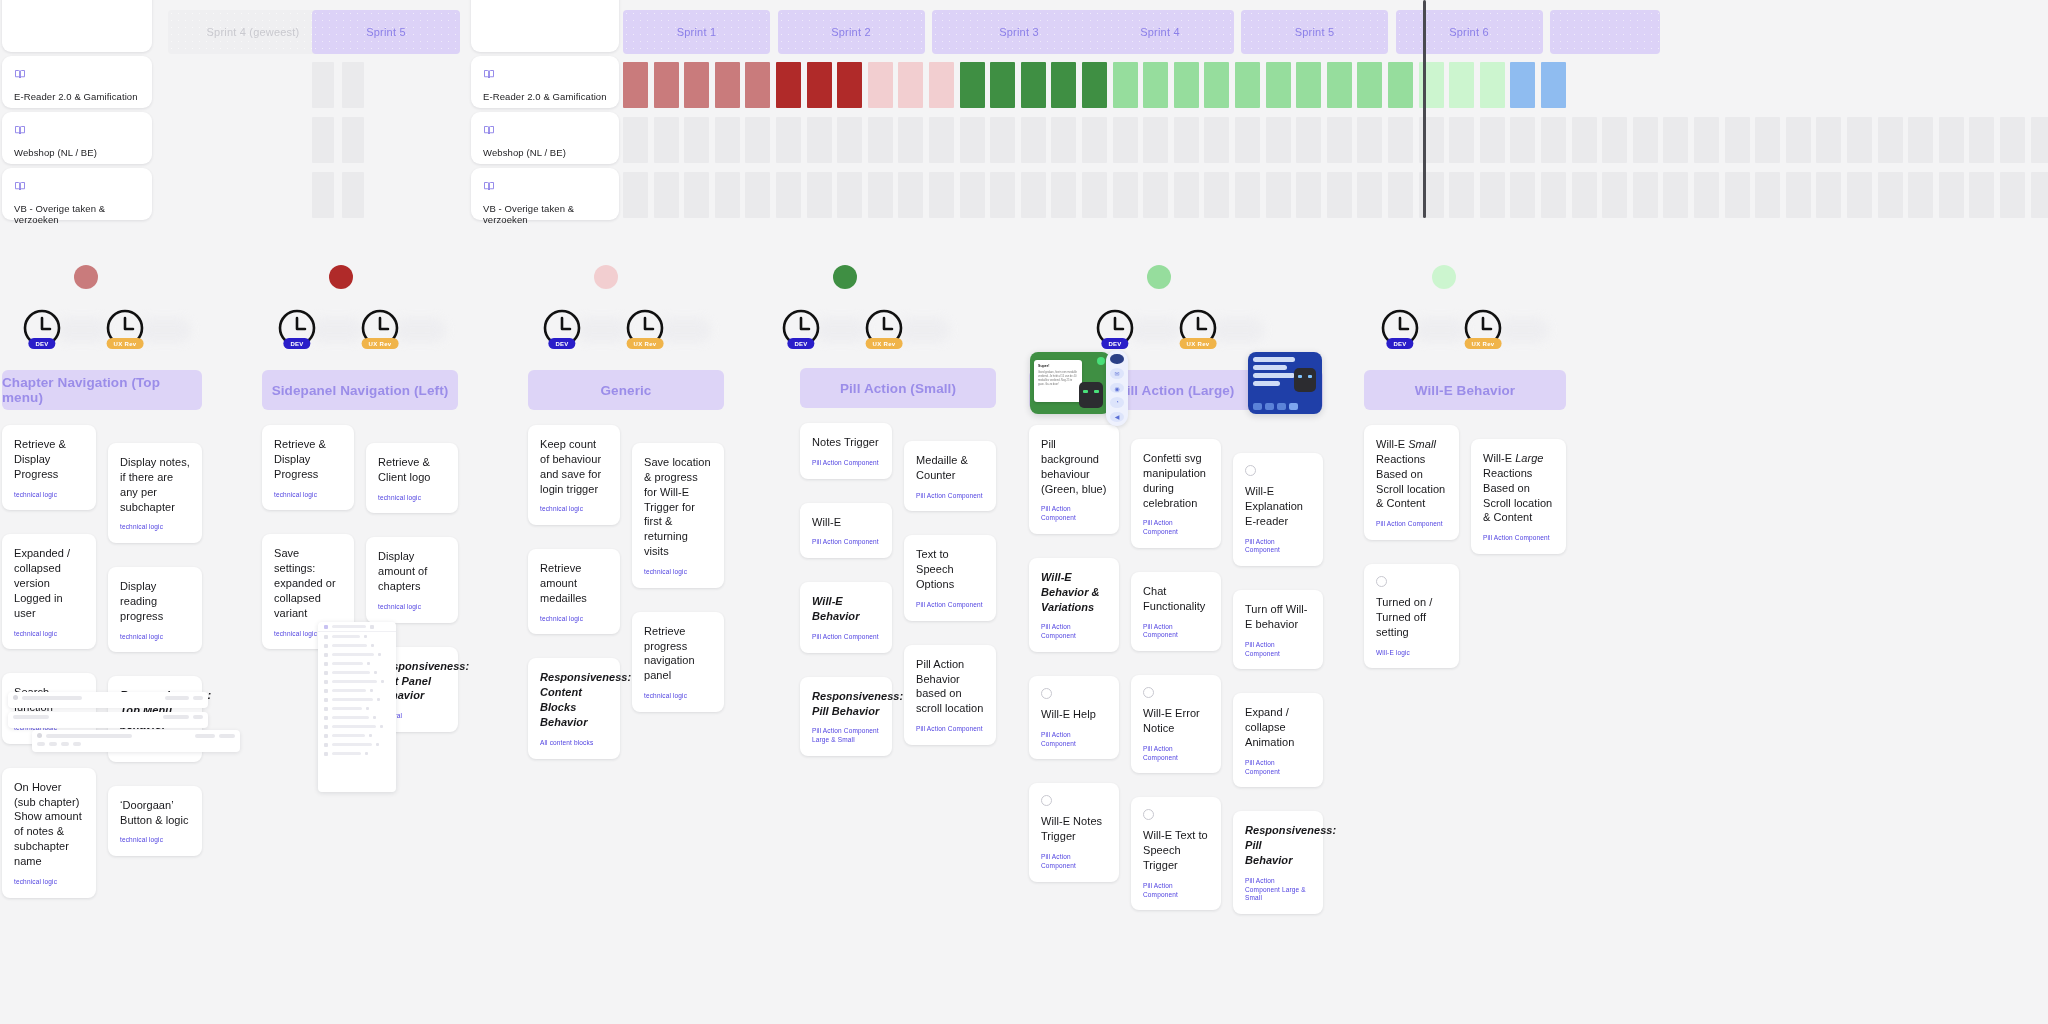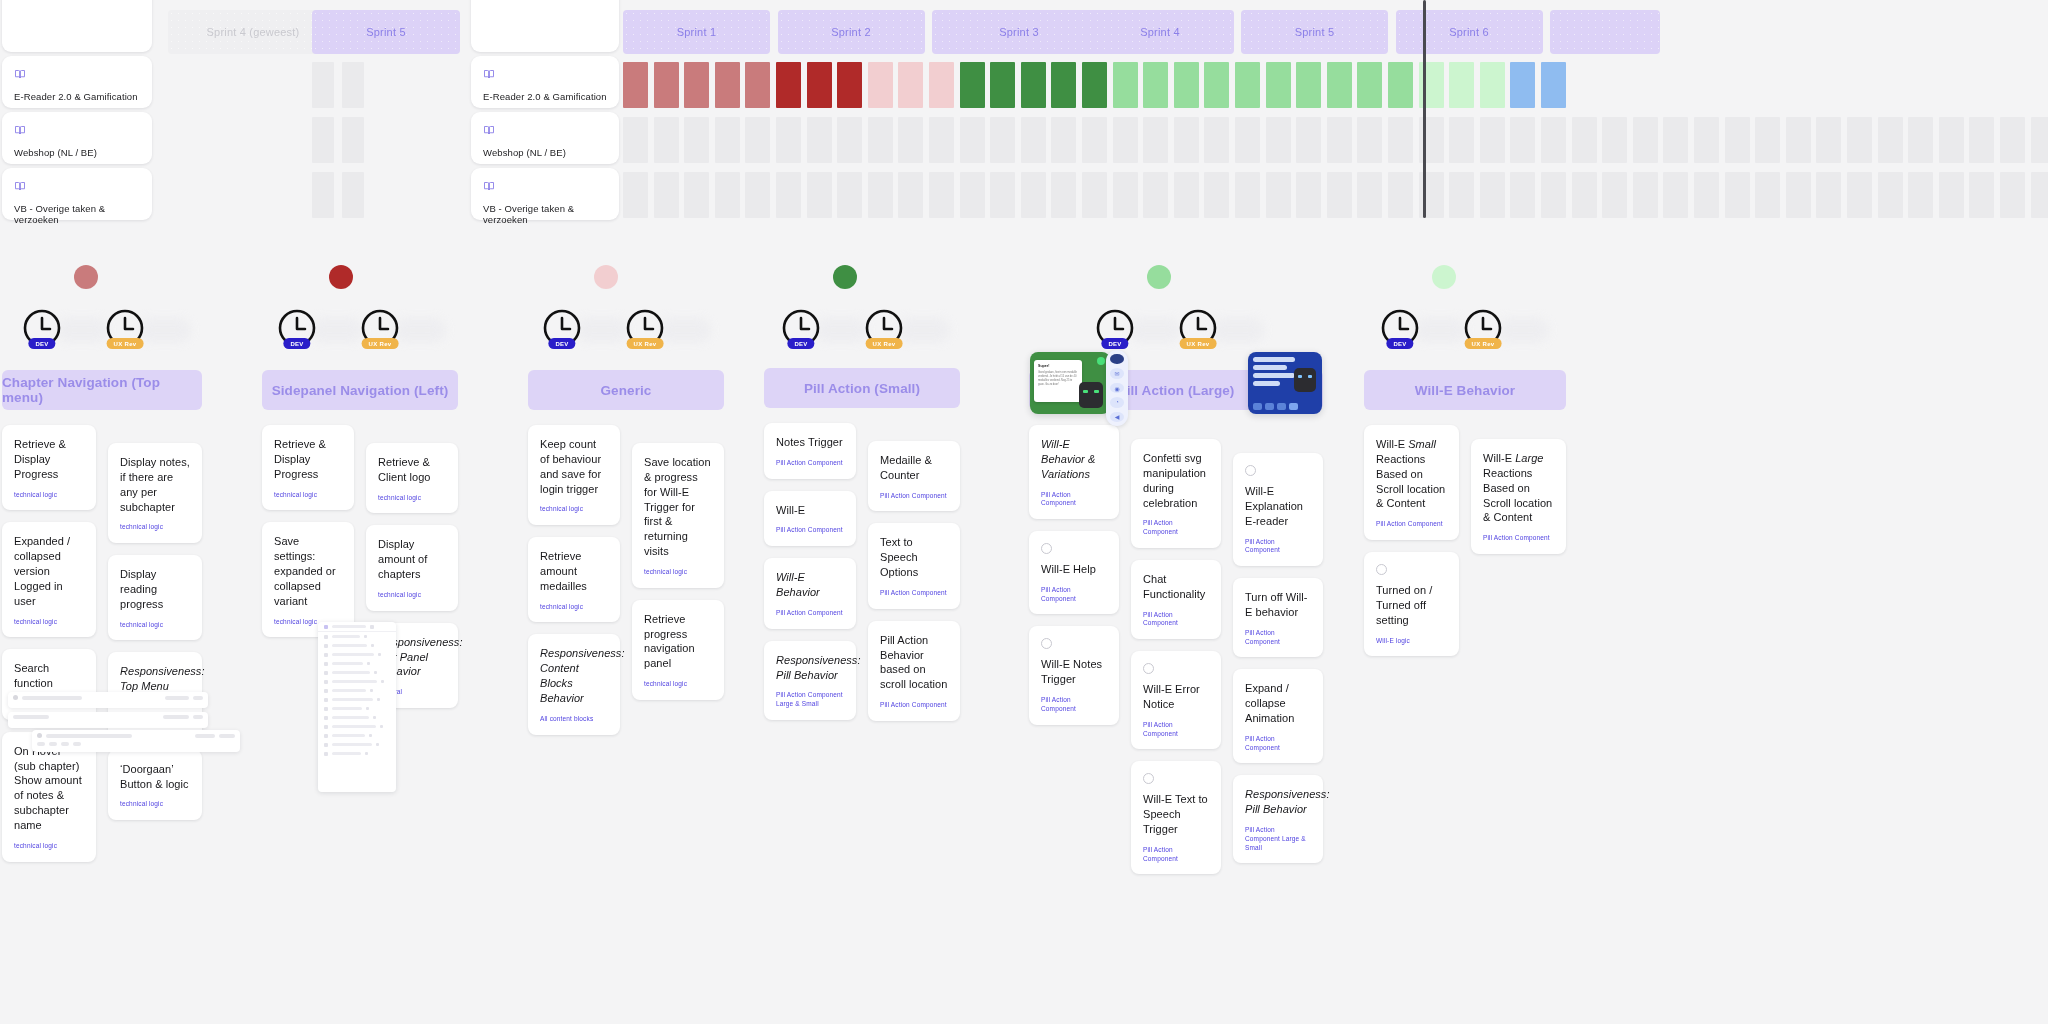--- a/index.html
+++ b/index.html
@@ -71,31 +71,31 @@
   .lane-hdr{
     border-radius:6px;height:40px;
     display:flex;align-items:center;justify-content:center;
     font-size:13.5px;color:#9b8de9;letter-spacing:.1px;font-weight:600;
     background:
       radial-gradient(rgba(255,255,255,.55) .6px, transparent .7px) 0 0/8px 8px,
       #ddd4f7;
     box-sizing:border-box;
   }
   .lane-cols{display:flex;gap:12px;margin-top:15px;align-items:flex-start;}
-  .lane-col{display:flex;flex-direction:column;gap:12px;flex:1;min-width:0;}
+  .lane-col{display:flex;flex-direction:column;gap:24px;flex:1;min-width:0;}
 
   .note{
     background:#fff;border-radius:8px;
     box-shadow:0 1px 3px rgba(16,24,40,.11);
     padding:12px 12px 11px 12px;box-sizing:border-box;
   }
   .note .title{
     font-size:11px;line-height:1.35;color:#17171a;letter-spacing:.05px;
   }
-  .note .title.ital{font-style:italic;font-weight:400;}
+  .note .title.ital{font-style:italic;font-weight:700;}
   .note .tag{
     margin-top:9px;font-size:6.5px;color:#4d3fe0;letter-spacing:.15px;
     line-height:1.35;
   }
   .note .radio{
     width:9px;height:9px;border-radius:50%;
     border:1.2px solid #c8c8d0;margin-bottom:8px;
   }
 
   
@@ -548,21 +548,21 @@
               <div class="title">Save location &amp; progress for Will-E Trigger for first &amp; returning visits</div>
               <div class="tag">technical logic</div>
             </div>
             <div class="note">
               <div class="title">Retrieve progress navigation panel</div>
               <div class="tag">technical logic</div>
             </div>
           </div>
         </div>
       </div>
-      <div class="lane" style="left: 764px; top: 368px; width: 196px;">
+      <div class="lane" style="left: 800px; top: 368px; width: 196px;">
         <div class="lane-hdr">Pill Action (Small)</div>
         <div class="lane-cols">
           <div class="lane-col">
             <div class="note">
               <div class="title">Notes Trigger</div>
               <div class="tag">Pill Action Component</div>
             </div>
             <div class="note">
               <div class="title">Will-E</div>
               <div class="tag">Pill Action Component</div>
@@ -589,20 +589,24 @@
               <div class="title">Pill Action Behavior based on scroll location</div>
               <div class="tag">Pill Action Component</div>
             </div>
           </div>
         </div>
       </div>
       <div class="lane" style="left: 1029px; top: 370px; width: 294px;">
         <div class="lane-hdr">Pill Action (Large)</div>
         <div class="lane-cols">
           <div class="lane-col">
+            <div class="note">
+              <div class="title">Pill background behaviour (Green, blue)</div>
+              <div class="tag">Pill Action Component</div>
+            </div>
             <div class="note">
               <div class="title ital">Will-E Behavior &amp; Variations</div>
               <div class="tag">Pill Action Component</div>
             </div>
             <div class="note">
               <div class="radio"></div>
               <div class="title">Will-E Help</div>
               <div class="tag">Pill Action Component</div>
             </div>
             <div class="note">

